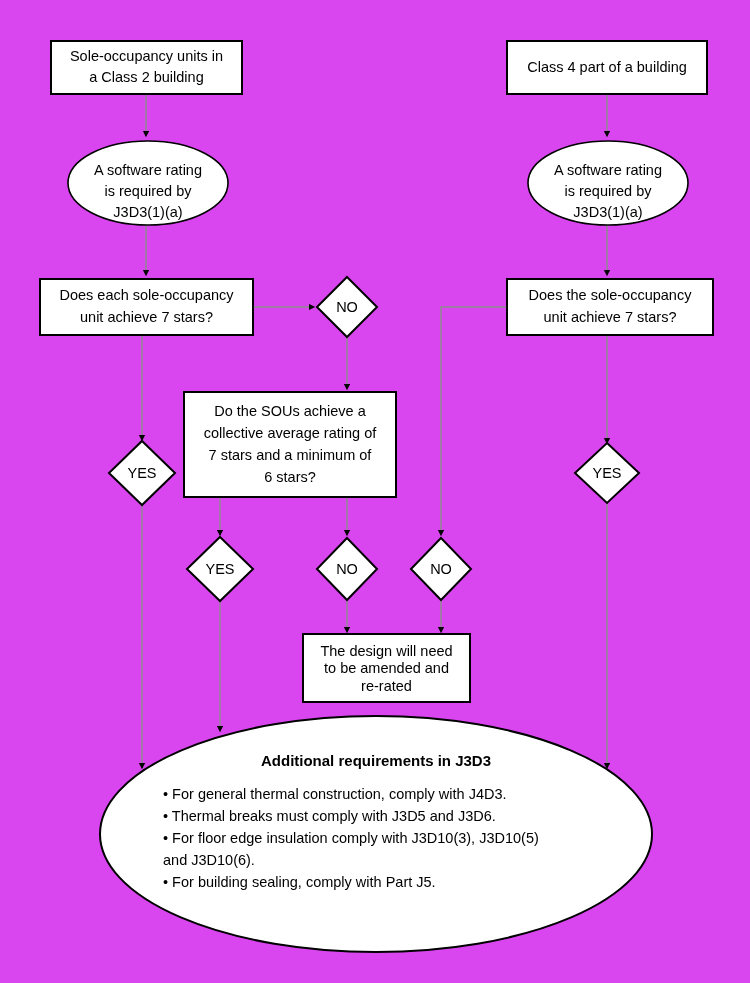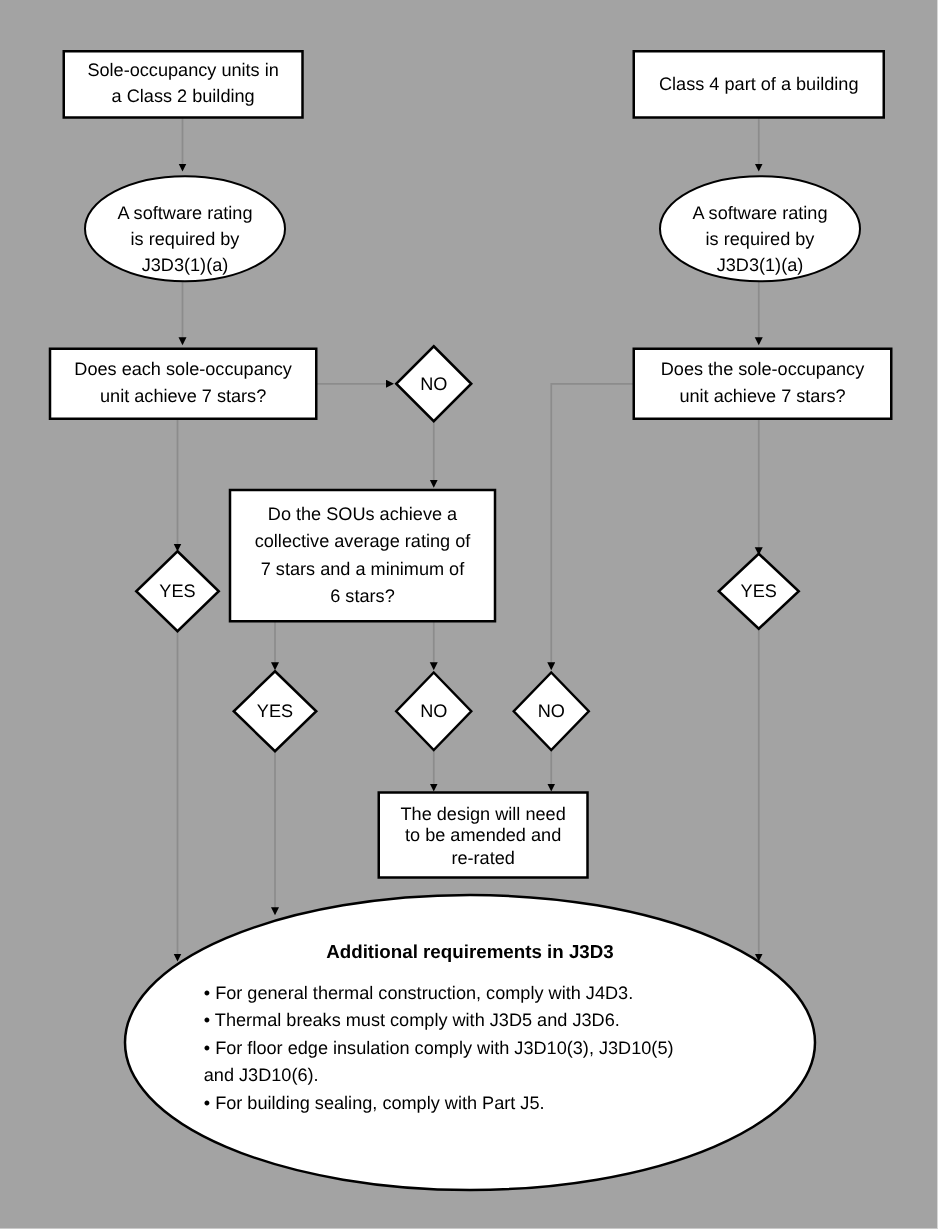--- a/index.html
+++ b/index.html
@@ -10,21 +10,21 @@
   body {
     font-family: "Liberation Sans", sans-serif;
     width: 750px;
     height: 983px;
     overflow: hidden;
   }
   #flowchart-root {
     position: relative;
     width: 750px;
     height: 983px;
-    background: #a3a3a3;
+    background: #d946ef;
   }
   svg#flow-svg {
     display: block;
     width: 750px;
     height: 983px;
   }
   .node-shape {
     fill: #ffffff;
     stroke: #000000;
     stroke-width: 2;

